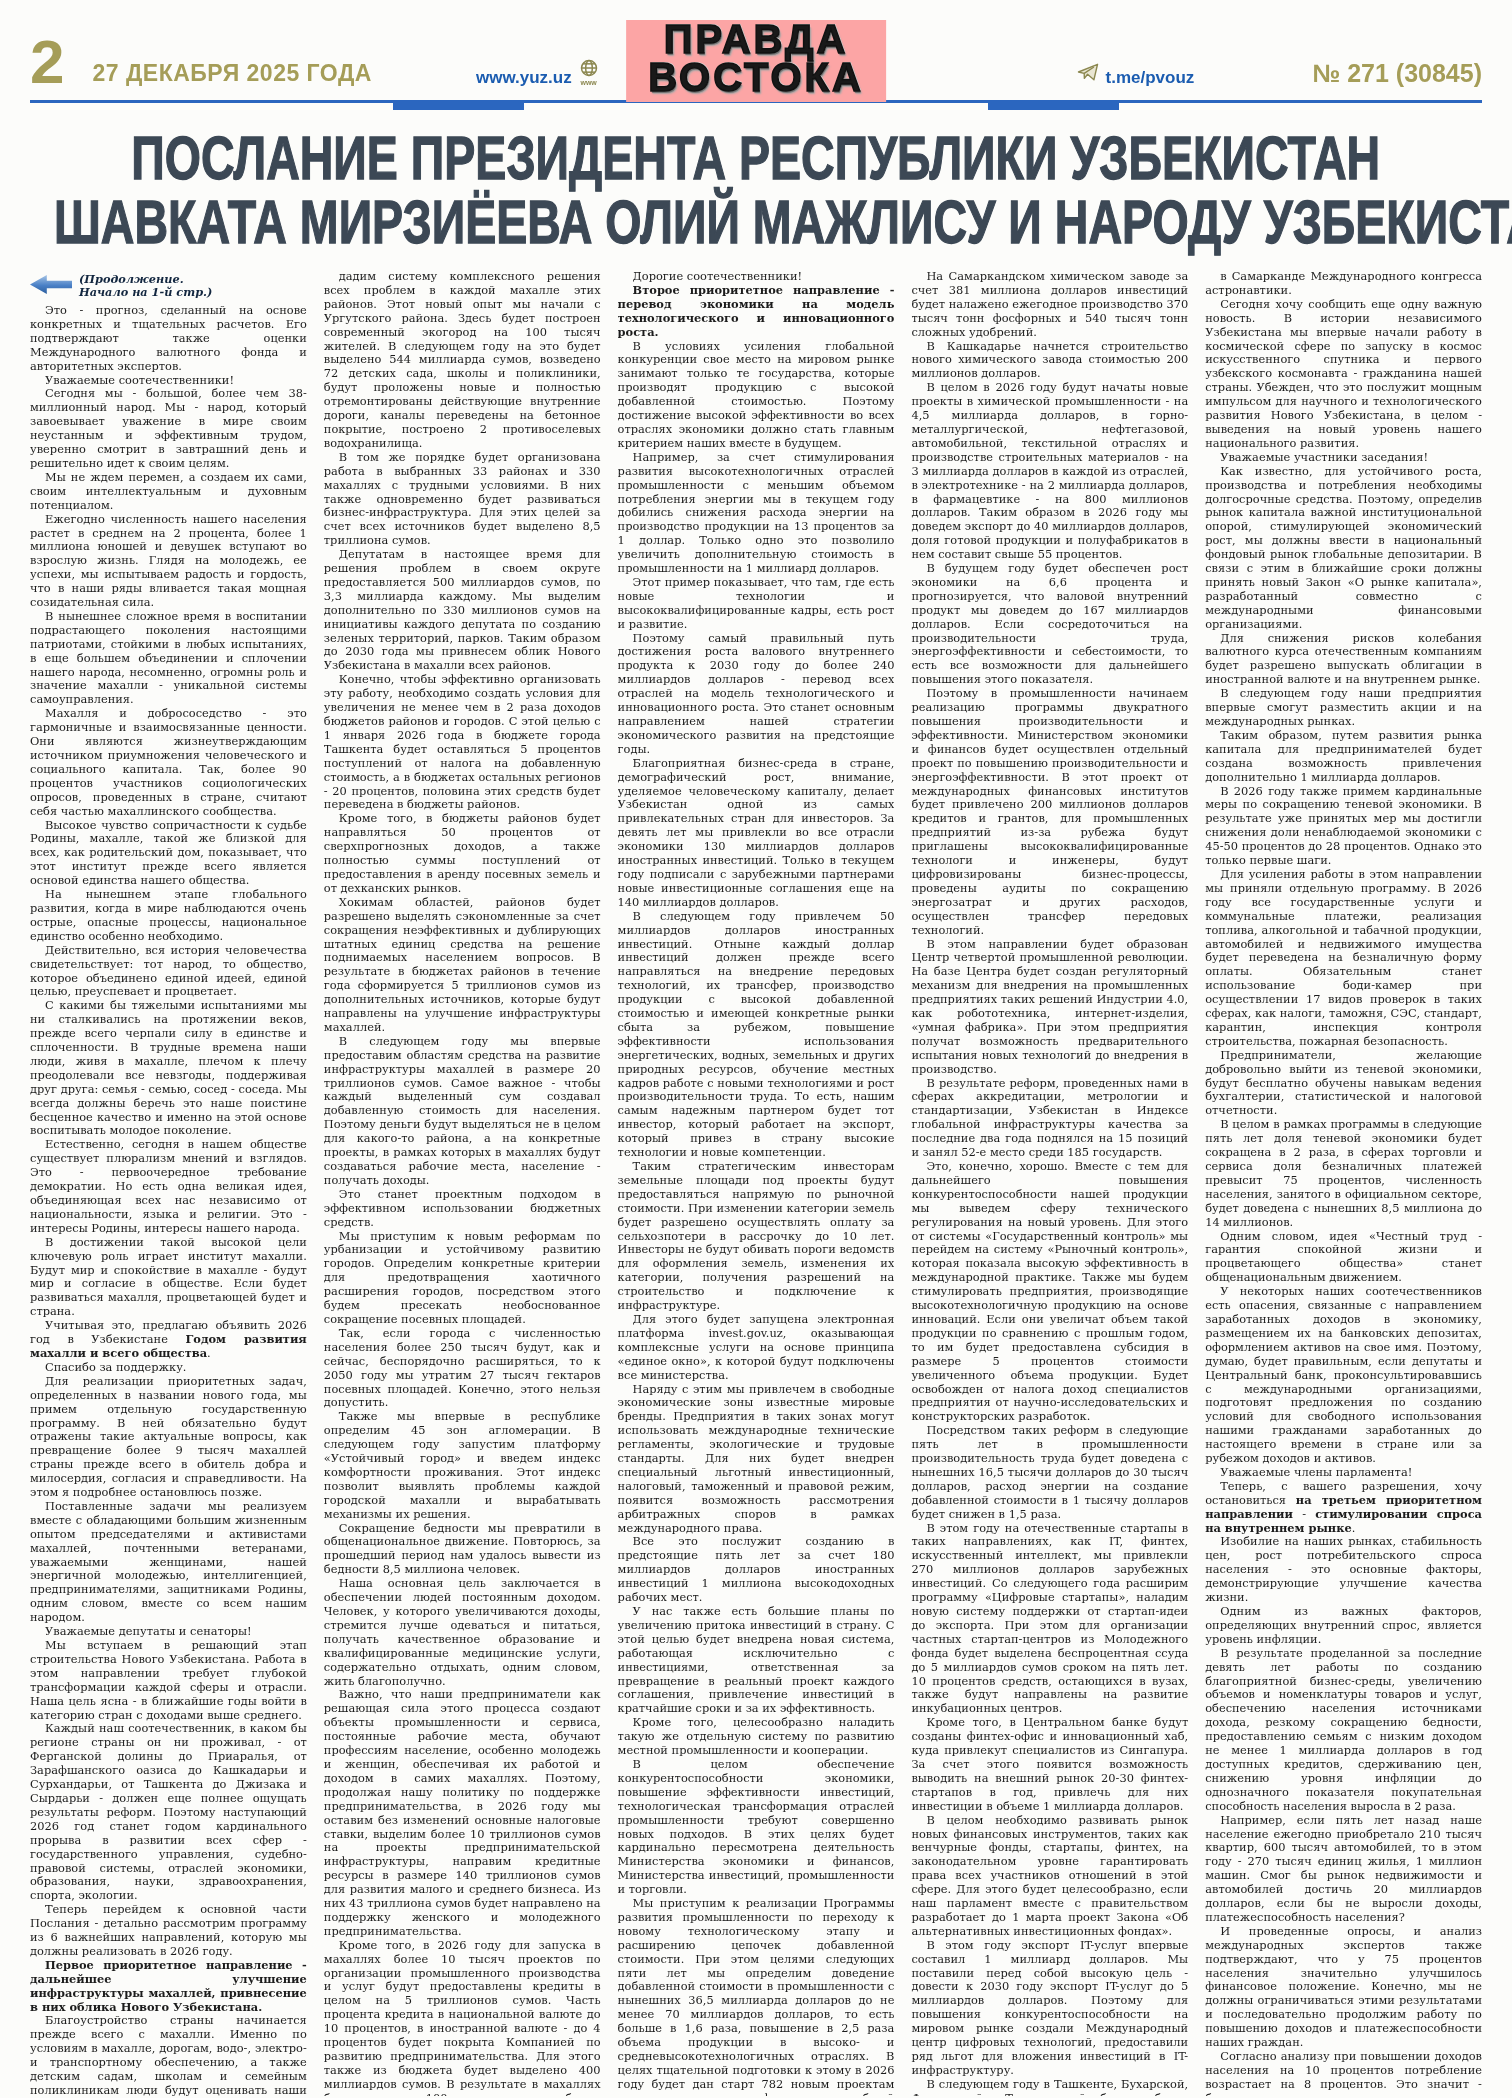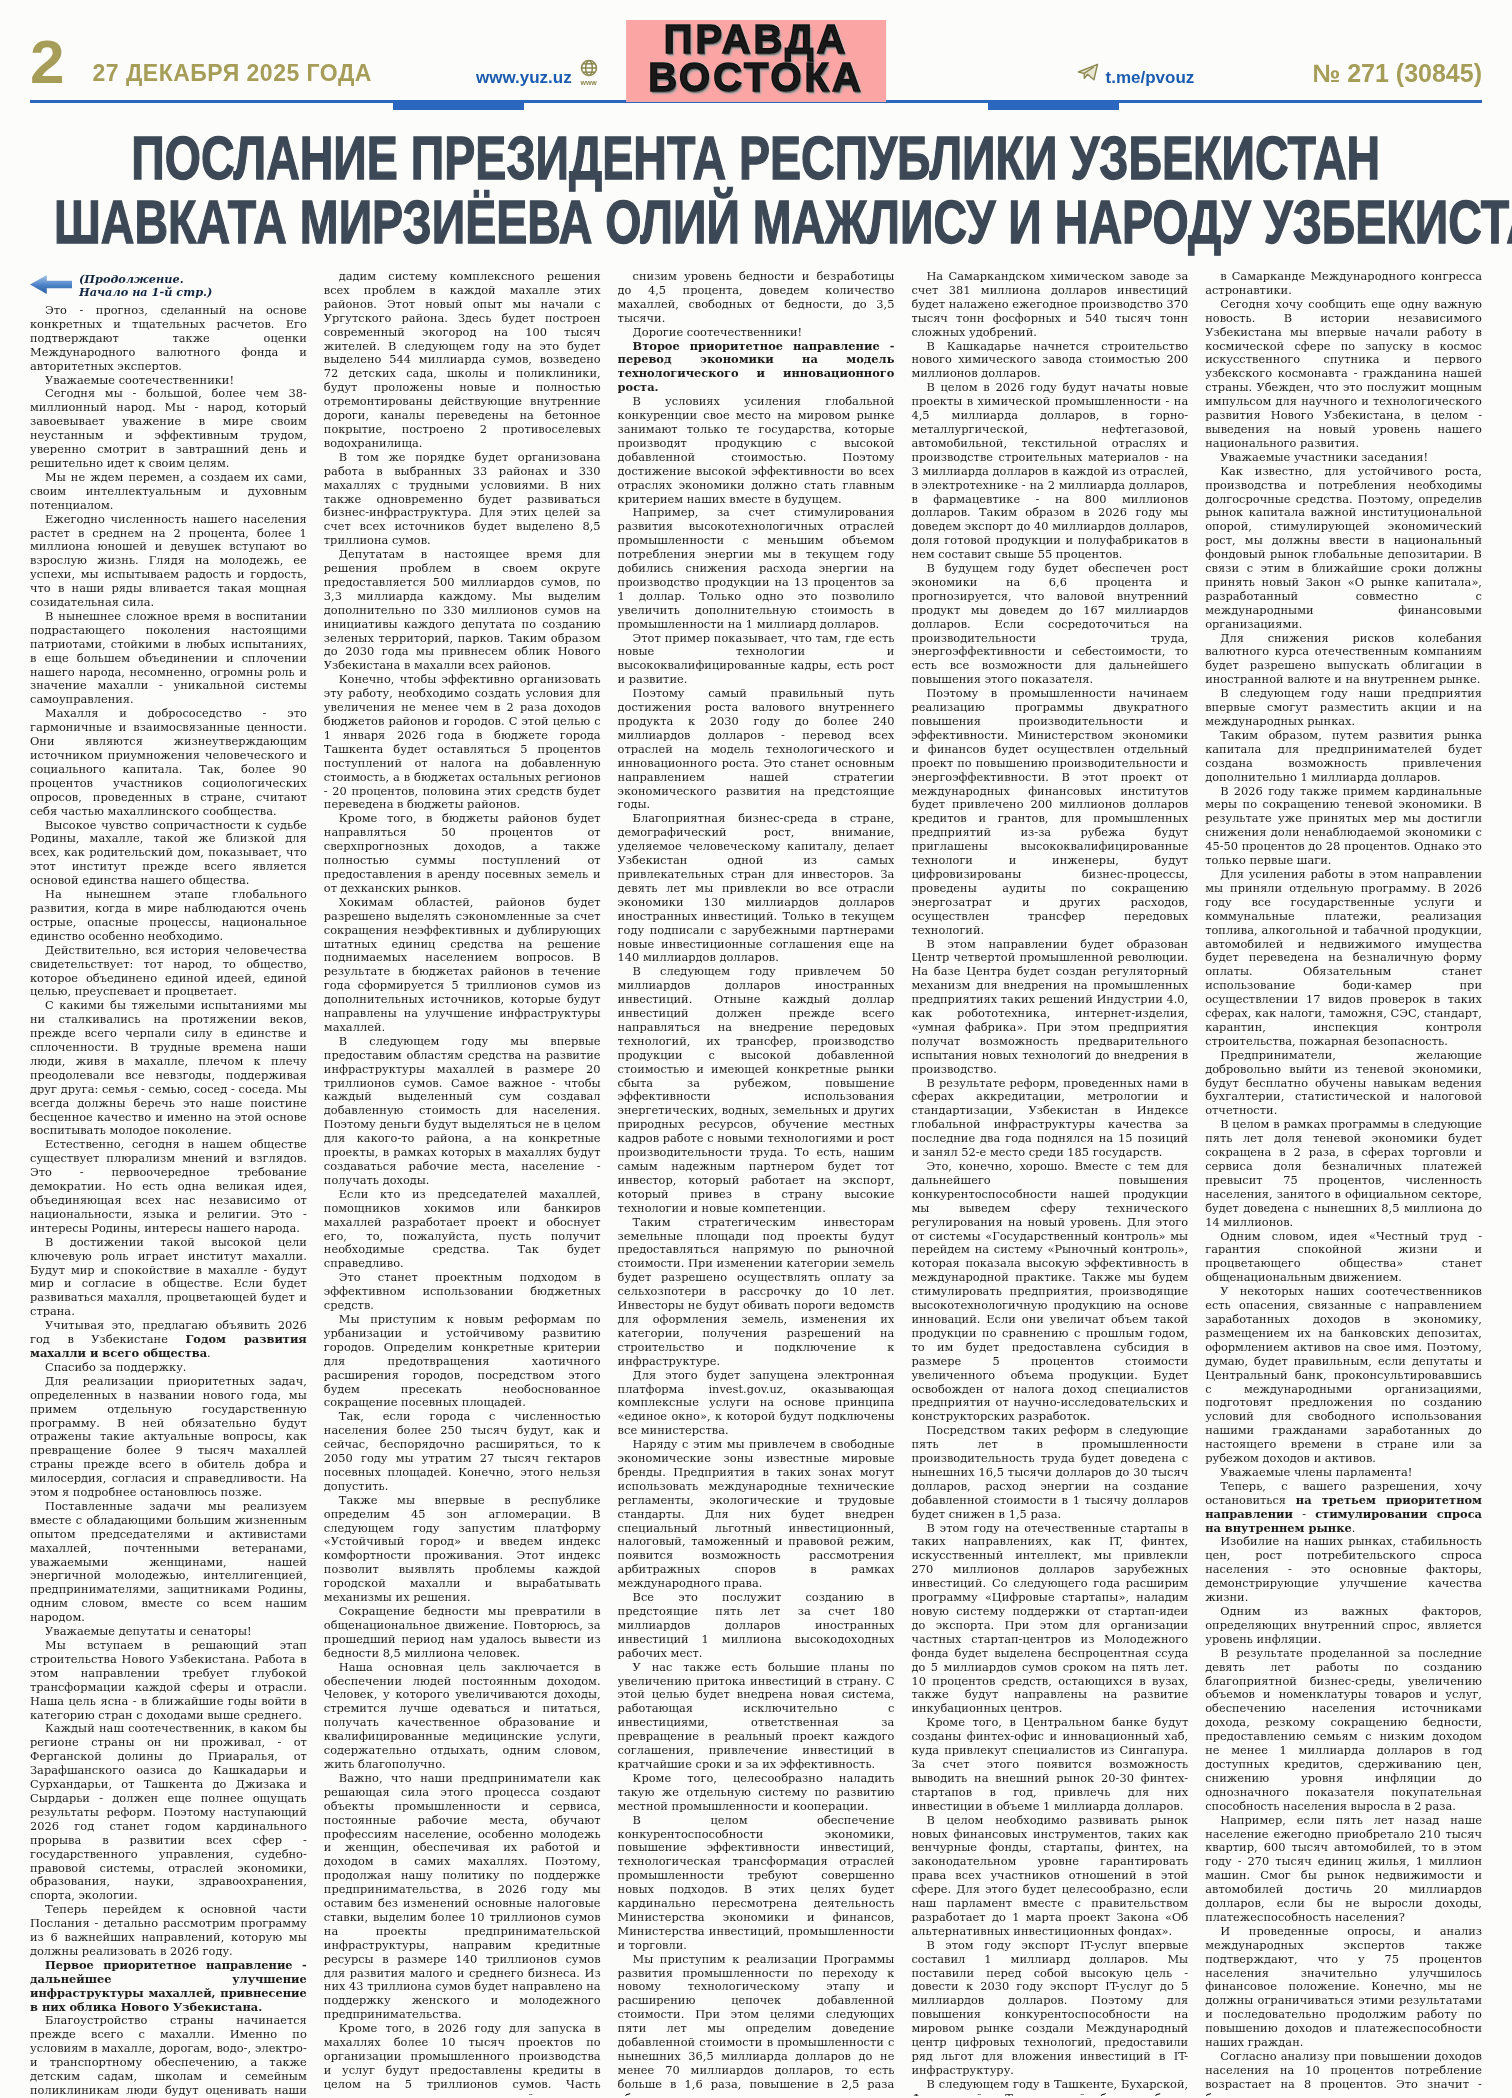--- a/index.html
+++ b/index.html
@@ -126,32 +126,30 @@
         <p><span>Благоустройство страны начинается прежде всего с махалли. Именно по условиям в махалле, дорогам, водо-, электро- и транспортному обеспечению, а также детским садам, школам и семейным поликлиникам люди будут оценивать наши реформы. Поэтому развитие системы махалли было и останется приоритетным направлением государственной политики.</span></p>
       </div>
       <div class="col">
         <p><span>дадим систему комплексного решения всех проблем в каждой махалле этих районов. Этот новый опыт мы начали с Ургутского района. Здесь будет построен современный экогород на 100 тысяч жителей. В следующем году на это будет выделено 544 миллиарда сумов, возведено 72 детских сада, школы и поликлиники, будут проложены новые и полностью отремонтированы действующие внутренние дороги, каналы переведены на бетонное покрытие, построено 2 противоселевых водохранилища.</span></p>
         <p><span>В том же порядке будет организована работа в выбранных 33 районах и 330 махаллях с трудными условиями. В них также одновременно будет развиваться бизнес-инфраструктура. Для этих целей за счет всех источников будет выделено 8,5 триллиона сумов.</span></p>
         <p><span>Депутатам в настоящее время для решения проблем в своем округе предоставляется 500 миллиардов сумов, по 3,3 миллиарда каждому. Мы выделим дополнительно по 330 миллионов сумов на инициативы каждого депутата по созданию зеленых территорий, парков. Таким образом до 2030 года мы привнесем облик Нового Узбекистана в махалли всех районов.</span></p>
         <p><span>Конечно, чтобы эффективно организовать эту работу, необходимо создать условия для увеличения не менее чем в 2 раза доходов бюджетов районов и городов. С этой целью с 1 января 2026 года в бюджете города Ташкента будет оставляться 5 процентов поступлений от налога на добавленную стоимость, а в бюджетах остальных регионов - 20 процентов, половина этих средств будет переведена в бюджеты районов.</span></p>
         <p><span>Кроме того, в бюджеты районов будет направляться 50 процентов от сверхпрогнозных доходов, а также полностью суммы поступлений от предоставления в аренду посевных земель и от дехканских рынков.</span></p>
         <p><span>Хокимам областей, районов будет разрешено выделять сэкономленные за счет сокращения неэффективных и дублирующих штатных единиц средства на решение поднимаемых населением вопросов. В результате в бюджетах районов в течение года сформируется 5 триллионов сумов из дополнительных источников, которые будут направлены на улучшение инфраструктуры махаллей.</span></p>
         <p><span>В следующем году мы впервые предоставим областям средства на развитие инфраструктуры махаллей в размере 20 триллионов сумов. Самое важное - чтобы каждый выделенный сум создавал добавленную стоимость для населения. Поэтому деньги будут выделяться не в целом для какого-то района, а на конкретные проекты, в рамках которых в махаллях будут создаваться рабочие места, население - получать доходы.</span></p>
-        <p><span>Если кто из председателей махаллей, помощников хокимов или банкиров махаллей разработает проект и обоснует его, то, пожалуйста, пусть получит необходимые средства. Так будет справедливо.</span></p>
         <p><span>Это станет проектным подходом в эффективном использовании бюджетных средств.</span></p>
         <p><span>Мы приступим к новым реформам по урбанизации и устойчивому развитию городов. Определим конкретные критерии для предотвращения хаотичного расширения городов, посредством этого будем пресекать необоснованное сокращение посевных площадей.</span></p>
         <p><span>Так, если города с численностью населения более 250 тысяч будут, как и сейчас, беспорядочно расширяться, то к 2050 году мы утратим 27 тысяч гектаров посевных площадей. Конечно, этого нельзя допустить.</span></p>
         <p><span>Также мы впервые в республике определим 45 зон агломерации. В следующем году запустим платформу «Устойчивый город» и введем индекс комфортности проживания. Этот индекс позволит выявлять проблемы каждой городской махалли и вырабатывать механизмы их решения.</span></p>
         <p><span>Сокращение бедности мы превратили в общенациональное движение. Повторюсь, за прошедший период нам удалось вывести из бедности 8,5 миллиона человек.</span></p>
         <p><span>Наша основная цель заключается в обеспечении людей постоянным доходом. Человек, у которого увеличиваются доходы, стремится лучше одеваться и питаться, получать качественное образование и квалифицированные медицинские услуги, содержательно отдыхать, одним словом, жить благополучно.</span></p>
         <p><span>Важно, что наши предприниматели как решающая сила этого процесса создают объекты промышленности и сервиса, постоянные рабочие места, обучают профессиям население, особенно молодежь и женщин, обеспечивая их работой и доходом в самих махаллях. Поэтому, продолжая нашу политику по поддержке предпринимательства, в 2026 году мы оставим без изменений основные налоговые ставки, выделим более 10 триллионов сумов на проекты предпринимательской инфраструктуры, направим кредитные ресурсы в размере 140 триллионов сумов для развития малого и среднего бизнеса. Из них 43 триллиона сумов будет направлено на поддержку женского и молодежного предпринимательства.</span></p>
         <p><span>Кроме того, в 2026 году для запуска в махаллях более 10 тысяч проектов по организации промышленного производства и услуг будут предоставлены кредиты в целом на 5 триллионов сумов. Часть процента кредита в национальной валюте до 10 процентов, в иностранной валюте - до 4 процентов будет покрыта Компанией по развитию предпринимательства. Для этого также из бюджета будет выделено 400 миллиардов сумов. В результате в махаллях будет создано 100 тысяч новых рабочих мест.</span></p>
       </div>
       <div class="col">
-        <p><span>снизим уровень бедности и безработицы до 4,5 процента, доведем количество махаллей, свободных от бедности, до 3,5 тысячи.</span></p>
         <p><span>Дорогие соотечественники!</span></p>
         <p class="b"><span>Второе приоритетное направление - перевод экономики на модель технологического и инновационного роста.</span></p>
         <p><span>В условиях усиления глобальной конкуренции свое место на мировом рынке занимают только те государства, которые производят продукцию с высокой добавленной стоимостью. Поэтому достижение высокой эффективности во всех отраслях экономики должно стать главным критерием наших вместе в будущем.</span></p>
         <p><span>Например, за счет стимулирования развития высокотехнологичных отраслей промышленности с меньшим объемом потребления энергии мы в текущем году добились снижения расхода энергии на производство продукции на 13 процентов за 1 доллар. Только одно это позволило увеличить дополнительную стоимость в промышленности на 1 миллиард долларов.</span></p>
         <p><span>Этот пример показывает, что там, где есть новые технологии и высококвалифицированные кадры, есть рост и развитие.</span></p>
         <p><span>Поэтому самый правильный путь достижения роста валового внутреннего продукта к 2030 году до более 240 миллиардов долларов - перевод всех отраслей на модель технологического и инновационного роста. Это станет основным направлением нашей стратегии экономического развития на предстоящие годы.</span></p>
         <p><span>Благоприятная бизнес-среда в стране, демографический рост, внимание, уделяемое человеческому капиталу, делает Узбекистан одной из самых привлекательных стран для инвесторов. За девять лет мы привлекли во все отрасли экономики 130 миллиардов долларов иностранных инвестиций. Только в текущем году подписали с зарубежными партнерами новые инвестиционные соглашения еще на 140 миллиардов долларов.</span></p>
         <p><span>В следующем году привлечем 50 миллиардов долларов иностранных инвестиций. Отныне каждый доллар инвестиций должен прежде всего направляться на внедрение передовых технологий, их трансфер, производство продукции с высокой добавленной стоимостью и имеющей конкретные рынки сбыта за рубежом, повышение эффективности использования энергетических, водных, земельных и других природных ресурсов, обучение местных кадров работе с новыми технологиями и рост производительности труда. То есть, нашим самым надежным партнером будет тот инвестор, который работает на экспорт, который привез в страну высокие технологии и новые компетенции.</span></p>
         <p><span>Таким стратегическим инвесторам земельные площади под проекты будут предоставляться напрямую по рыночной стоимости. При изменении категории земель будет разрешено осуществлять оплату за сельхозпотери в рассрочку до 10 лет. Инвесторы не будут обивать пороги ведомств для оформления земель, изменения их категории, получения разрешений на строительство и подключение к инфраструктуре.</span></p>
         <p><span>Для этого будет запущена электронная платформа invest.gov.uz, оказывающая комплексные услуги на основе принципа «единое окно», к которой будут подключены все министерства.</span></p>

